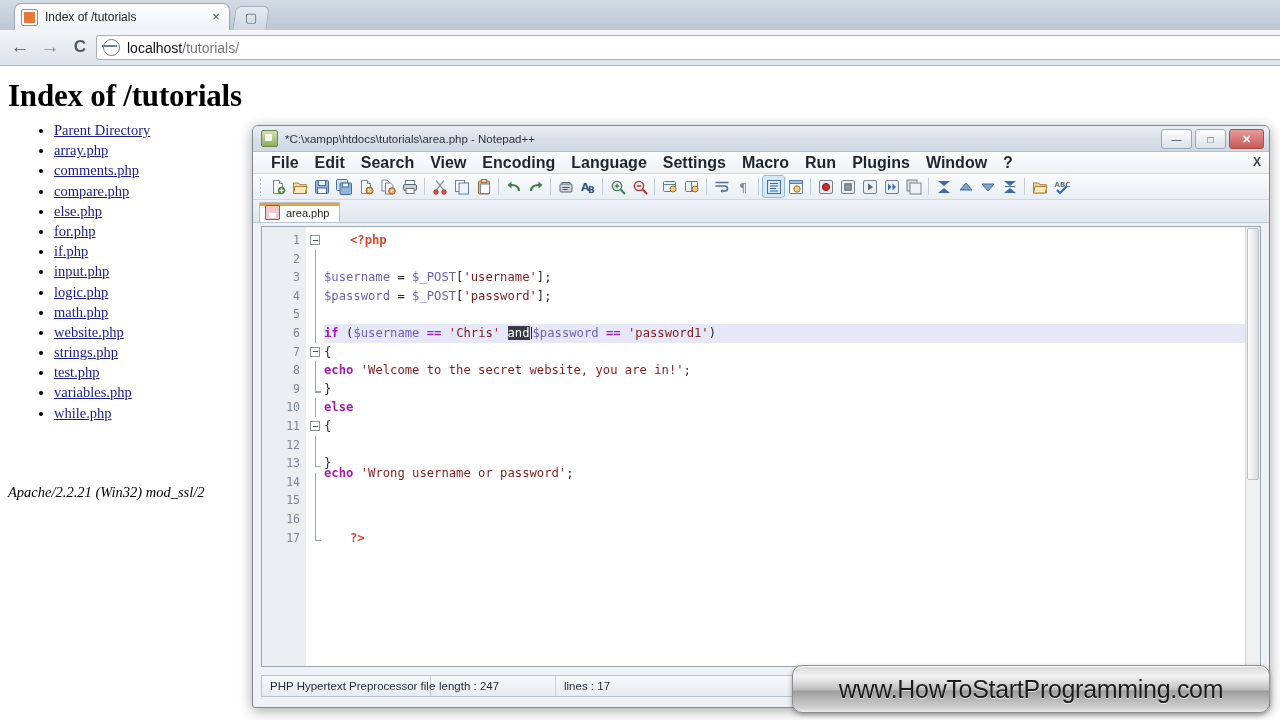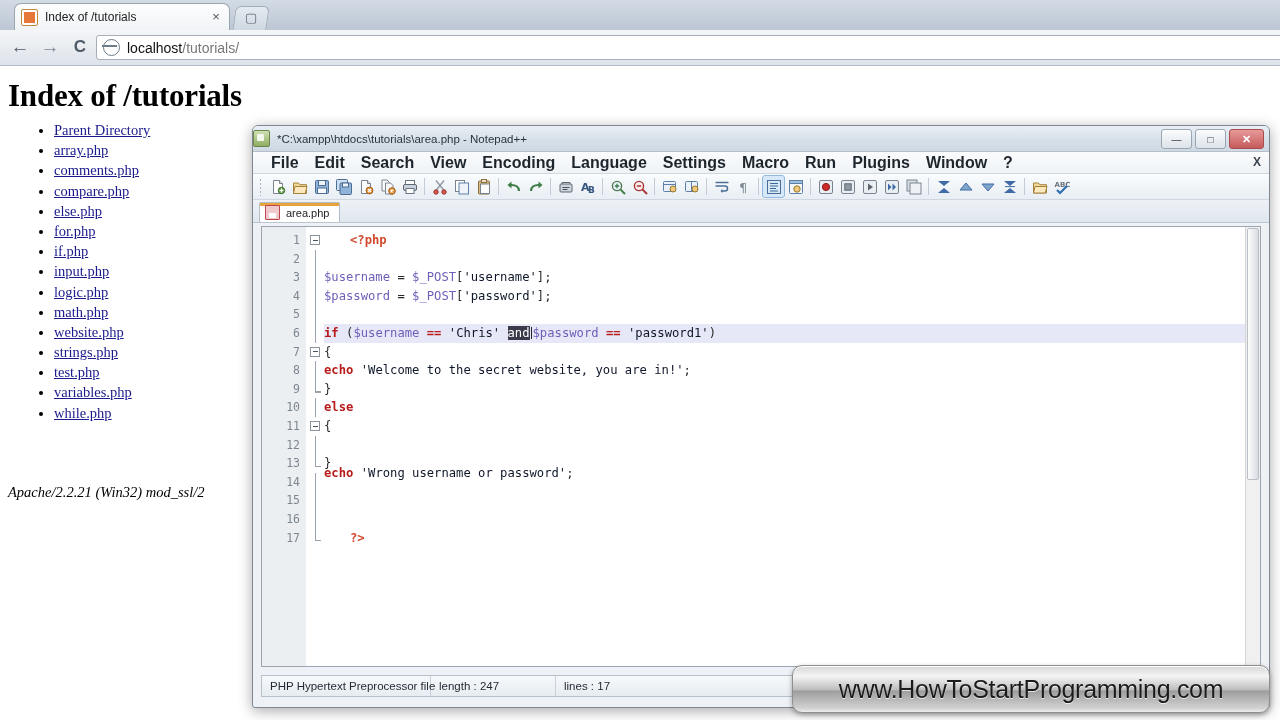--- a/index.html
+++ b/index.html
@@ -105,21 +105,21 @@
     border:1px solid #7d8893;
     border-radius:6px 6px 3px 3px;
     box-shadow:0 3px 14px rgba(0,0,0,.34);
     box-sizing:border-box;
     overflow:hidden;
   }
   .npp-titlebar{
     position:absolute;left:0;top:0;width:100%;height:26px;
     background:linear-gradient(#e9eff5,#d7e0e9 55%,#cfd9e3);
     border-bottom:1px solid #b6c0cb;
-    display:flex;align-items:center;box-sizing:border-box;
+    display:flex;align-items:center;padding-left:8px;box-sizing:border-box;
   }
   .npp-ico{
     width:15px;height:15px;flex:0 0 15px;margin-right:7px;position:relative;
     background:linear-gradient(#cfe0b4,#8fae63);border:1px solid #6b854a;border-radius:2px;
   }
   .npp-ico::after{
     content:"";position:absolute;left:3px;top:3px;width:7px;height:7px;
     background:#f3f7ee;border-radius:1px;
   }
   .npp-title{font-size:11.5px;color:#2b333b;white-space:nowrap;}
@@ -224,23 +224,23 @@
     position:absolute;right:6px;font-family:"DejaVu Sans Mono",monospace;
     font-size:11.5px;color:#7d8792;line-height:18.6px;
   }
   .codeline{
     position:absolute;left:0;white-space:pre;
     font-family:"DejaVu Sans Mono",monospace;font-size:12.2px;
     line-height:18.6px;color:#2a2a2a;
   }
   .codeline.hl{background:#e6e7f7;left:-62px;padding-left:62px;right:0;}
   .tok-php{color:#d24a2e;font-weight:bold;margin-left:26px;}
-  .tok-kw{color:#b91c1c;font-weight:bold;}
+  .tok-kw{color:#a21caf;font-weight:bold;}
   .tok-var{color:#6f5fb8;}
-  .tok-str{color:#0f172a;}
+  .tok-str{color:#7f1d1d;}
   .tok-plain{color:#2a2a2a;}
   .tok-sel{background:#3a3a4a;color:#ffffff;}
   .caret{
     display:inline-block;width:1px;height:12px;background:#222;
     vertical-align:-2px;margin:0 1px;
   }
   .fold-box{
     position:absolute;left:4px;width:10px;height:10px;
     border:1px solid #8b939c;background:#fff;box-sizing:border-box;
   }

